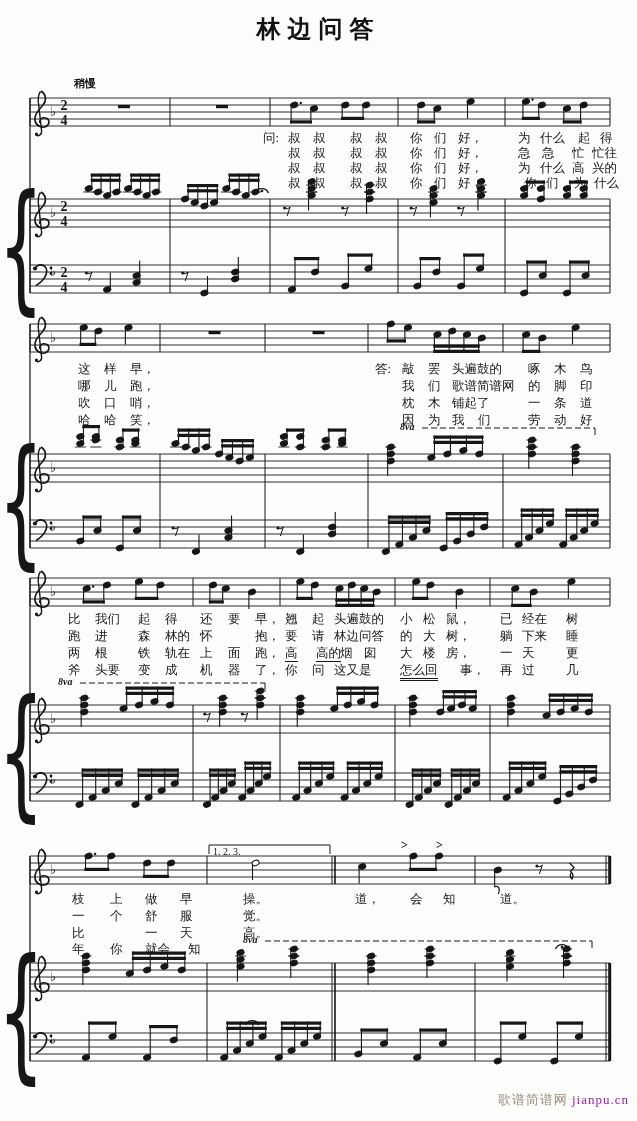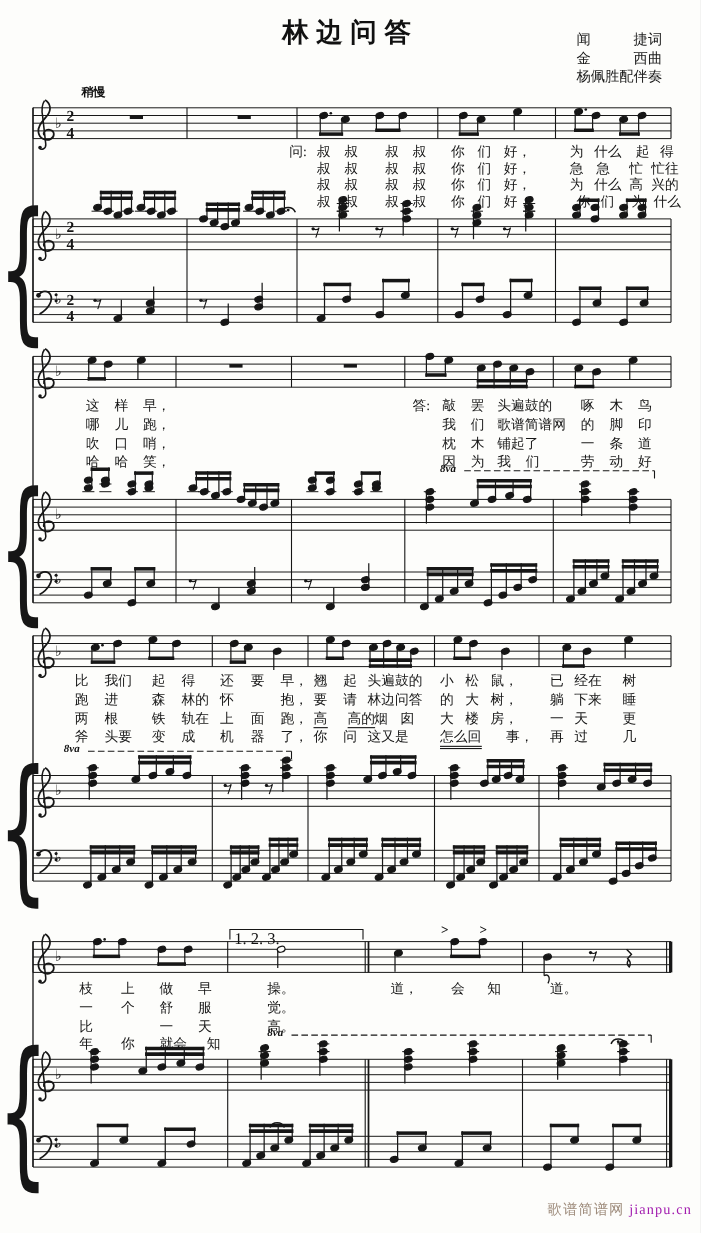--- a/index.html
+++ b/index.html
@@ -7,35 +7,30 @@
         font-family:"Liberation Serif", serif;color:#151515;}
   .title{position:absolute;left:0;right:0;top:13px;text-align:center;font-size:24px;font-weight:bold;
          letter-spacing:7px;color:#111;}
   .credits{position:absolute;top:27px;right:35px;font-size:13px;line-height:17px;text-align:right;color:#1a1a1a;}
   #overlay span.lyr{position:absolute;font-size:12.5px;line-height:13px;white-space:nowrap;color:#161616;}
   #overlay span.u1{border-bottom:1px solid #161616;padding-bottom:1px;}
   #overlay span.u2{border-bottom:3px double #161616;padding-bottom:1px;}
   .mk{position:absolute;color:#111;white-space:nowrap;}
   .mk-tempo{font-size:11px;font-weight:bold;}
   .mk-ottava{font-size:10px;font-style:italic;font-weight:bold;}
-  .mk-volta{font-size:15px;}
+  .mk-volta{font-size:10px;}
   .mk-accent{font-size:12px;font-weight:bold;}
   svg#score{position:absolute;left:0;top:0;}
   .watermark{position:absolute;right:8px;top:1091px;font-size:13px;letter-spacing:1px;}
 </style>
 </head>
 <body>
 
 <div class="page">
   <div class="title">林边问答</div>
-  <div class="credits">
-    <div>闻　　　捷词</div>
-    <div>金　　　西曲</div>
-    <div>杨佩胜配伴奏</div>
-  </div>
 
   <svg id="score" width="637" height="1121" viewBox="0 0 637 1121">
       <g>
         <line x1="30" y1="98" x2="610" y2="98" stroke="#161616" stroke-width="0.9"></line>
         <line x1="30" y1="105" x2="610" y2="105" stroke="#161616" stroke-width="0.9"></line>
         <line x1="30" y1="112" x2="610" y2="112" stroke="#161616" stroke-width="0.9"></line>
         <line x1="30" y1="119" x2="610" y2="119" stroke="#161616" stroke-width="0.9"></line>
         <line x1="30" y1="126" x2="610" y2="126" stroke="#161616" stroke-width="0.9"></line>
         <line x1="30" y1="199" x2="610" y2="199" stroke="#161616" stroke-width="0.9"></line>
         <line x1="30" y1="206" x2="610" y2="206" stroke="#161616" stroke-width="0.9"></line>

